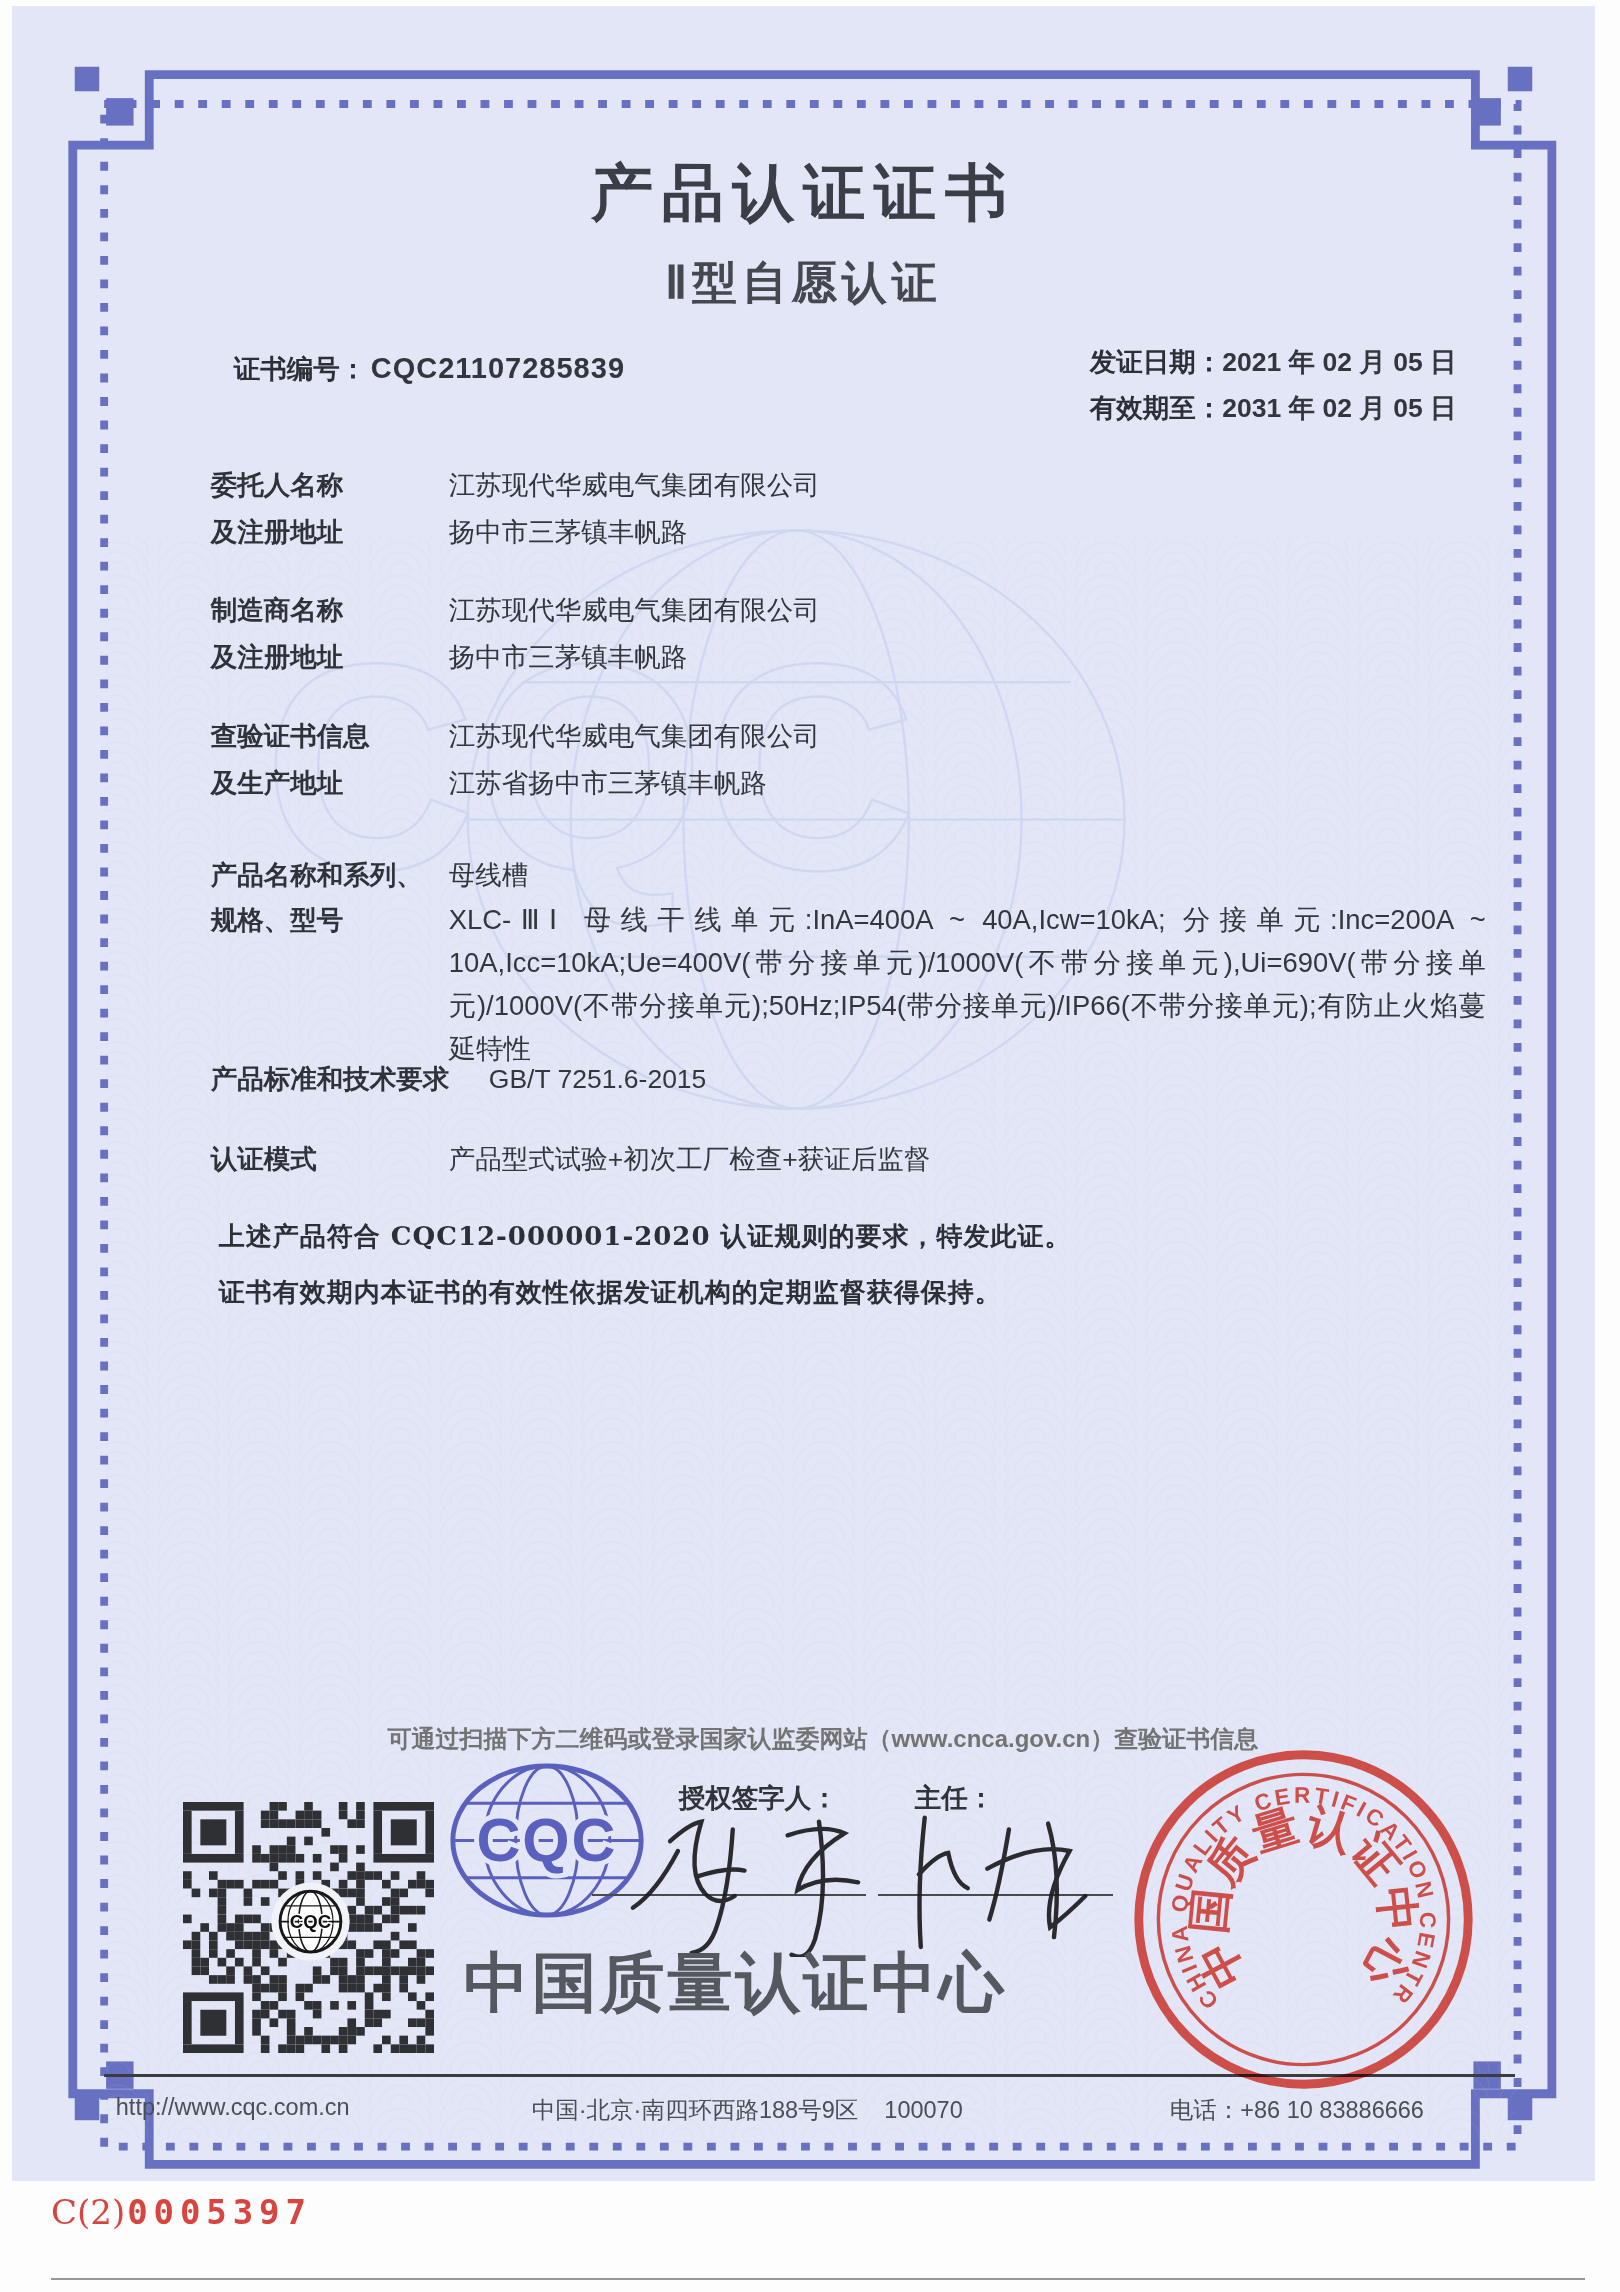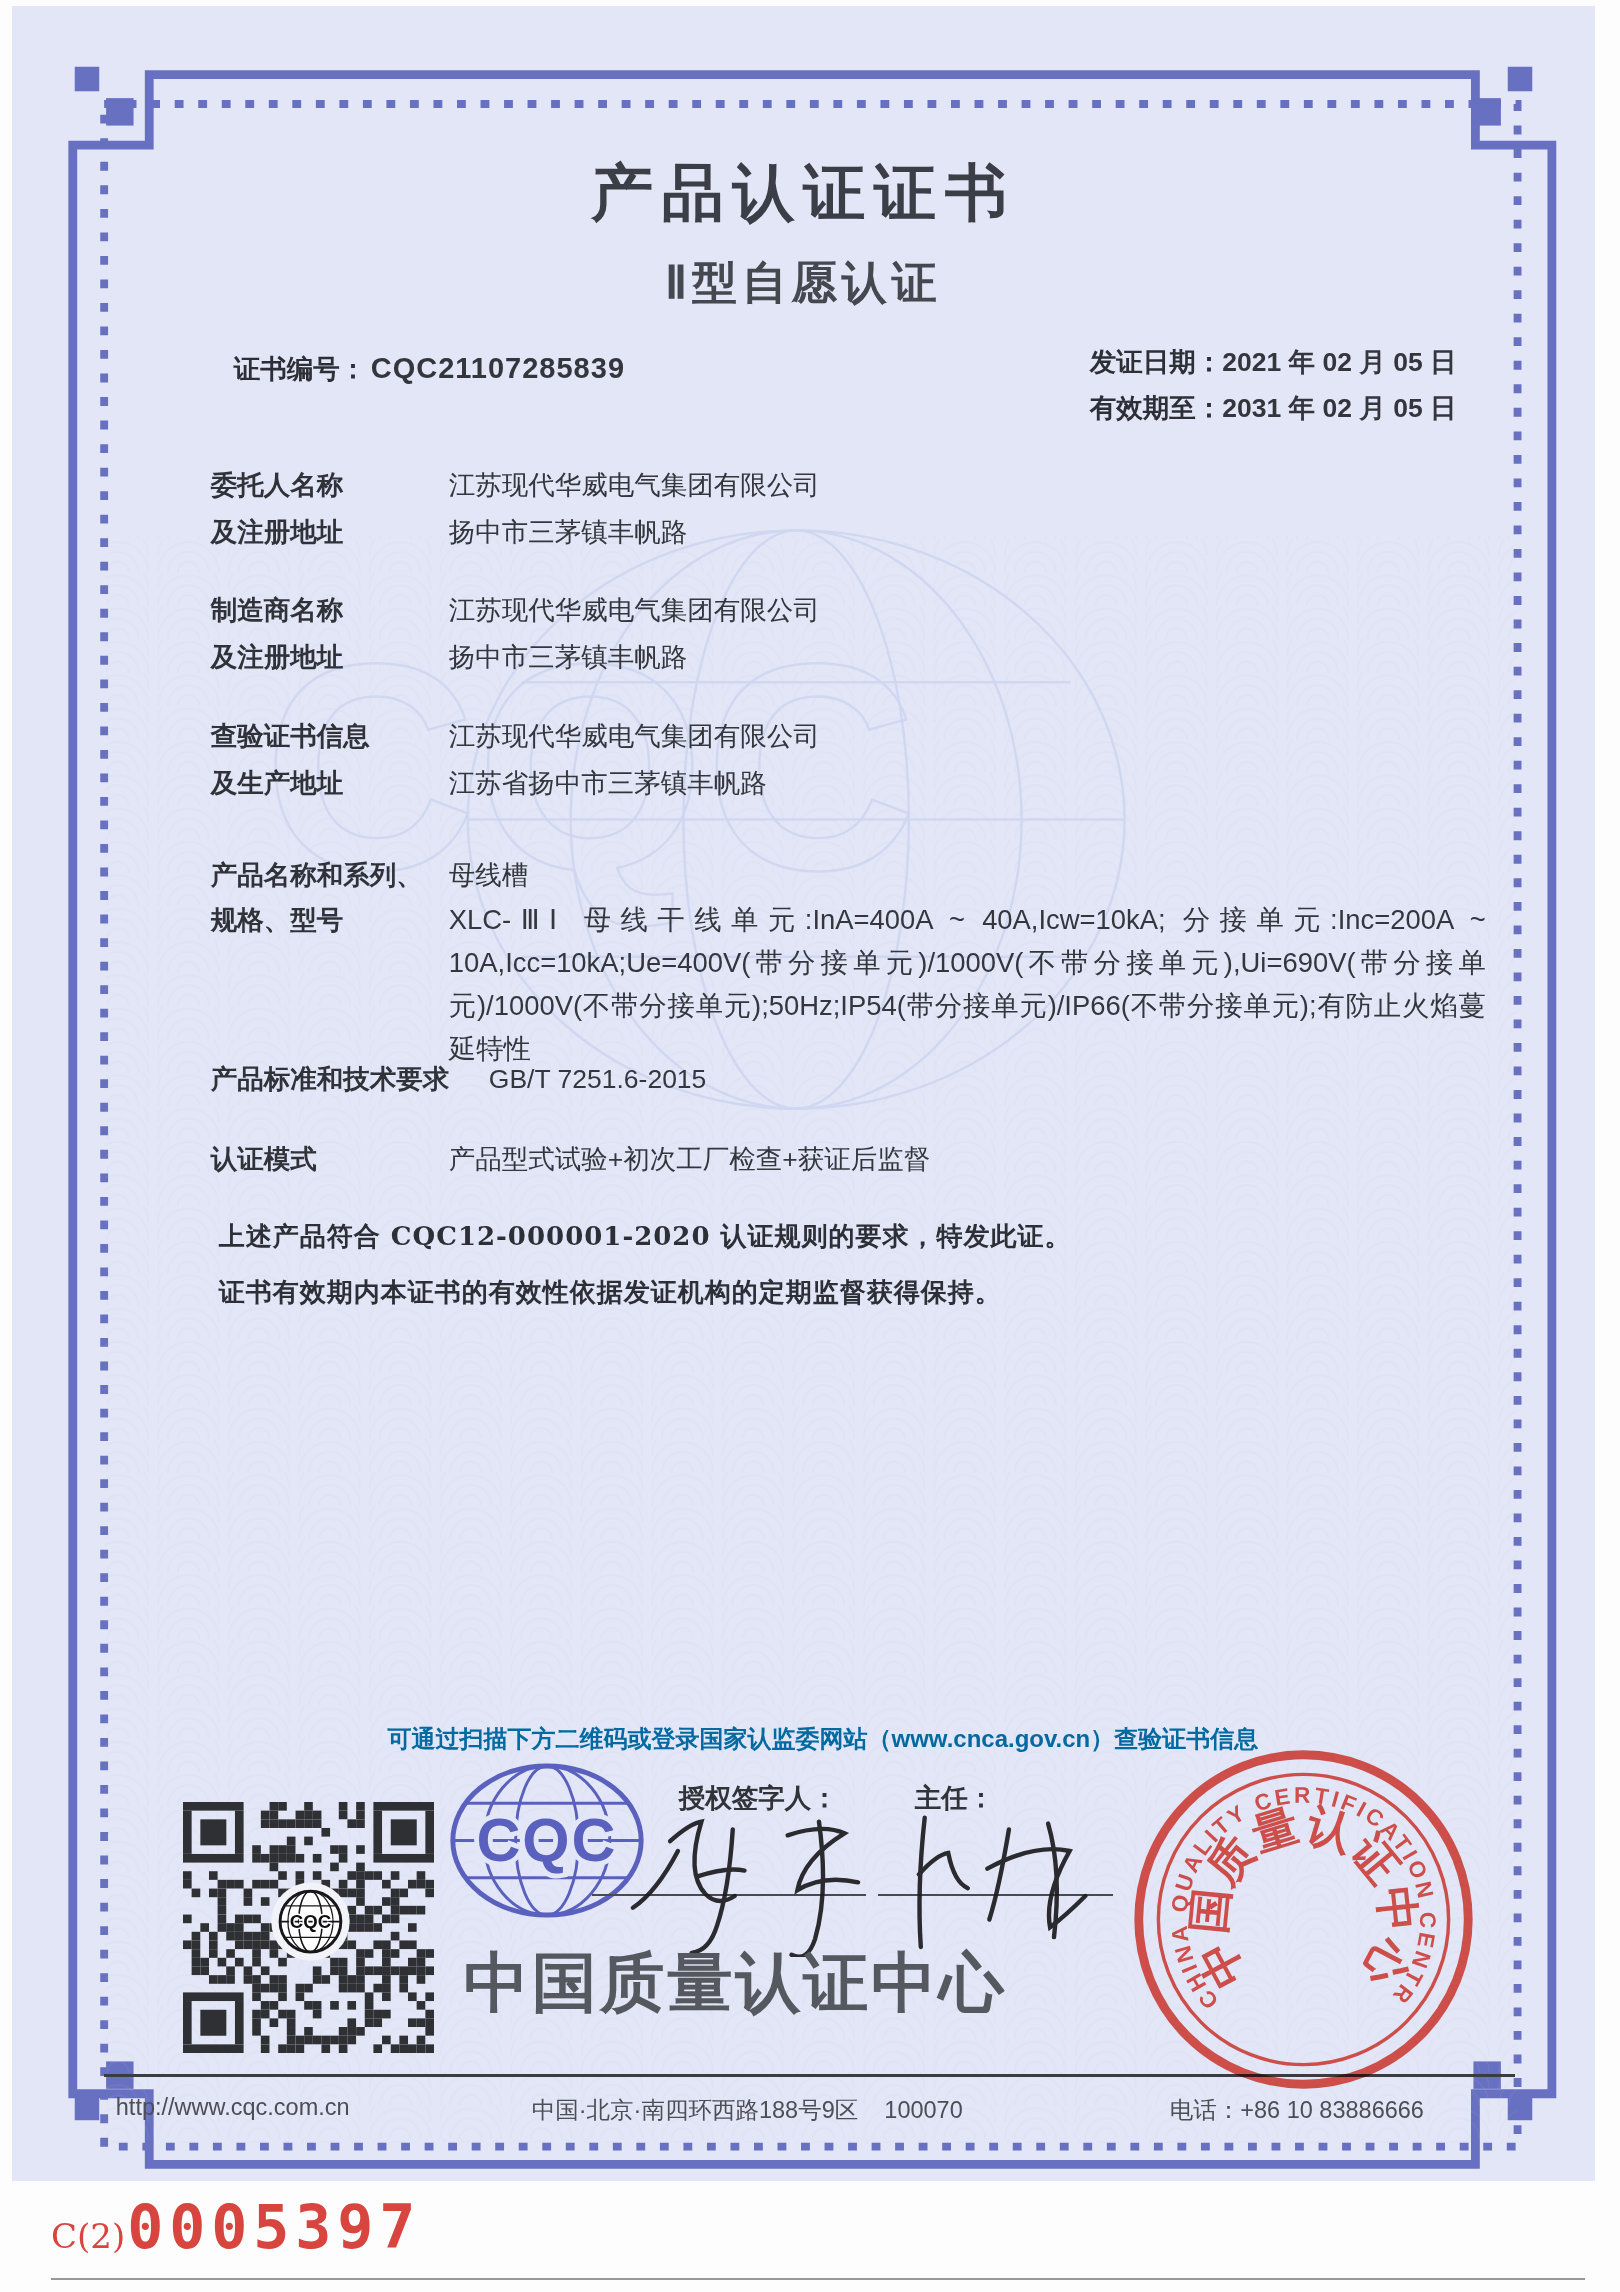--- a/index.html
+++ b/index.html
@@ -17,32 +17,32 @@
   .certno-val{font-size:29px;font-weight:600;color:#33363d;letter-spacing:1px;
               font-family:"Liberation Sans",sans-serif;}
   .dateline{font-size:26.5px;line-height:45px;white-space:pre;}
   .dateline .dval{font-family:"Liberation Sans",sans-serif;font-weight:600;color:#33363d;}
   .party,.prodgrid{left:199px;display:grid;grid-template-columns:238px 1fr;row-gap:9.8px;}
   .flabel{font-size:26.5px;font-weight:bold;color:#2f3339;line-height:37px;}
   .fvalue{font-size:26.5px;font-weight:500;color:#33373d;line-height:37px;}
   .spec{left:437px;width:1037px;font-size:27.4px;line-height:43px;color:#33373d;
         text-align:justify;font-weight:500;}
   .stmt{left:199px;font-size:26px;letter-spacing:1px;margin-left:8px;}
-  .note{left:19.6px;width:100%;text-align:center;font-size:24px;font-weight:600;color:#0369a1;}
+  .note{left:19.6px;width:100%;text-align:center;font-size:24px;font-weight:600;color:#737373;}
   .siglabel{font-size:26.5px;font-weight:600;color:#303338;}
   .sigline{height:2px;background:#4a4a4e;}
   .orgname{font-size:65px;font-weight:600;color:#55585e;letter-spacing:2.9px;}
   .footrule{height:2.9px;background:#3b3c40;}
   .foot{font-size:23.5px;color:#4b4e54;font-weight:500;white-space:pre;}
   .stamp{mix-blend-mode:multiply;opacity:.93;}
   .stamp-latin{font-size:23px;letter-spacing:3.2px;font-weight:bold;fill:#e8493f;}
   .stamp-cn{font-size:46px;letter-spacing:1px;font-weight:bold;fill:#e8493f;}
   .bottomcode{display:flex;align-items:baseline;gap:2px;color:#d8453e;}
   .code-prefix{font-family:"DejaVu Serif",serif;font-size:34px;}
-  .code-num{font-family:"DejaVu Sans Mono",monospace;font-weight:bold;font-size:60px;letter-spacing:5.9px;}
+  .code-num{font-family:"DejaVu Sans Mono",monospace;font-weight:bold;font-size:34px;letter-spacing:5.9px;}
   .scanline{background:#97979b;height:2px;}
   .wm{opacity:.5;}
 </style>
 </head>
 <body>
 
 <div class="page">
   <div class="paper">
 
     <svg class="deco-svg" viewBox="0 0 1615 2219">

